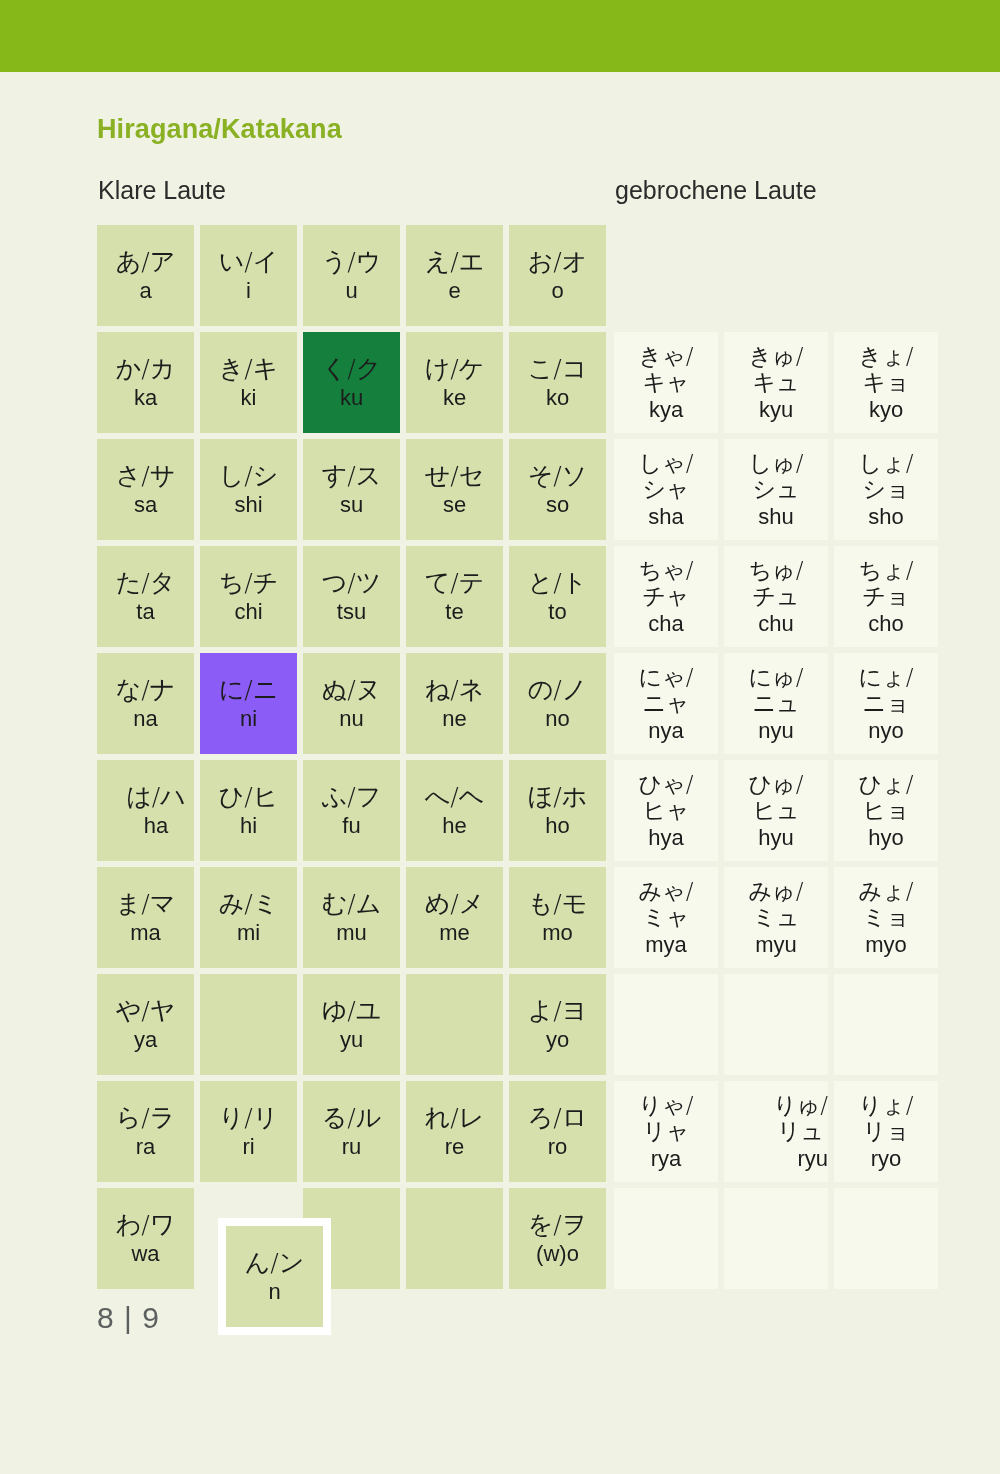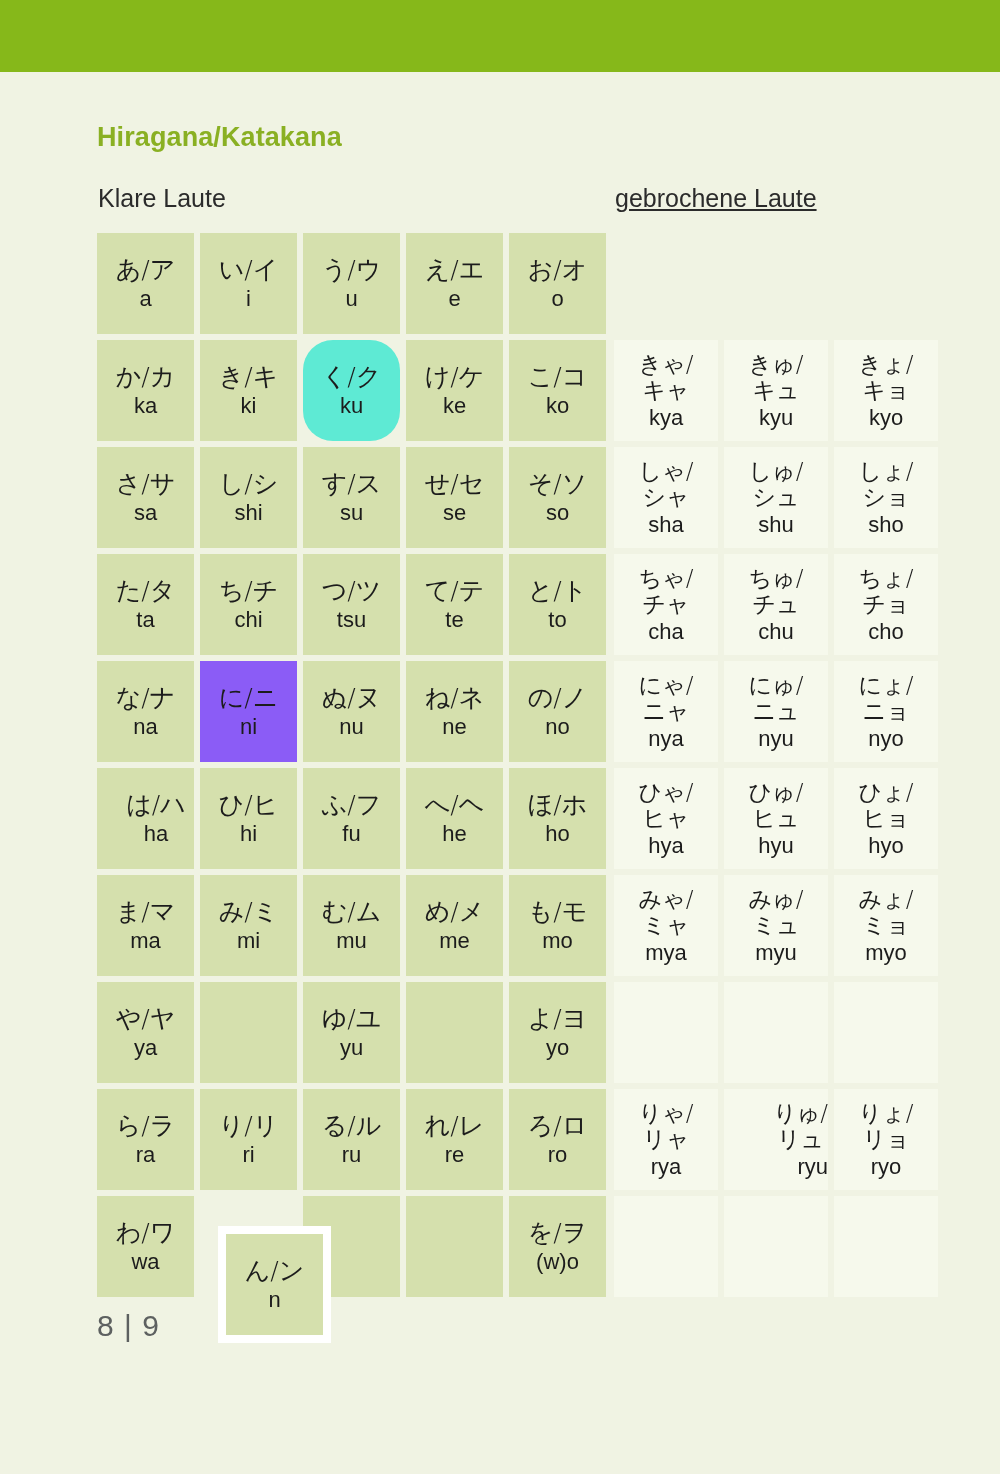--- a/index.html
+++ b/index.html
@@ -21,21 +21,21 @@
     position: absolute;
     left: 0; top: 0;
     width: 1000px;
     height: 72px;
     background: #86b81a;
   }
 
   
   .page {
     position: absolute;
-    left: 0; top: 64px;
+    left: 0; top: 56px;
     width: 792px;
     height: 1402px;
   }
 
   .page-title {
     position: absolute;
     left: 97px;
     top: 58px;
     font-size: 27px;
     font-weight: bold;
@@ -45,21 +45,21 @@
   }
 
   .section-label {
     position: absolute;
     font-size: 25px;
     color: #2b2b2b;
     font-weight: normal;
     white-space: nowrap;
   }
   .label-left  { left: 98px;  top: 120px; }
-  .label-right { left: 615px; top: 120px; text-decoration: underline; }
+  .label-right { left: 615px; top: 120px; }
 
   
   .grid {
     position: absolute;
     left: 97px;
     top: 169px;
     width: 830px;
     height: 1060px;
   }
 
@@ -160,21 +160,21 @@
         <div class="romaji">o</div>
       </div>
       <div class="cell seion" style="left: 0px; top: 107px; background: rgb(213, 224, 173);">
         <div class="kana">か/カ</div>
         <div class="romaji">ka</div>
       </div>
       <div class="cell seion" style="left: 103px; top: 107px; background: rgb(213, 224, 173);">
         <div class="kana">き/キ</div>
         <div class="romaji">ki</div>
       </div>
-      <div class="cell seion" style="left: 206px; top: 107px; background: #5eead4; border-radius: 30px;">
+      <div class="cell seion" style="left: 206px; top: 107px; background: #15803d;">
         <div class="kana">く/ク</div>
         <div class="romaji">ku</div>
       </div>
       <div class="cell seion" style="left: 309px; top: 107px; background: rgb(213, 224, 173);">
         <div class="kana">け/ケ</div>
         <div class="romaji">ke</div>
       </div>
       <div class="cell seion" style="left: 412px; top: 107px; background: rgb(213, 224, 173);">
         <div class="kana">こ/コ</div>
         <div class="romaji">ko</div>

